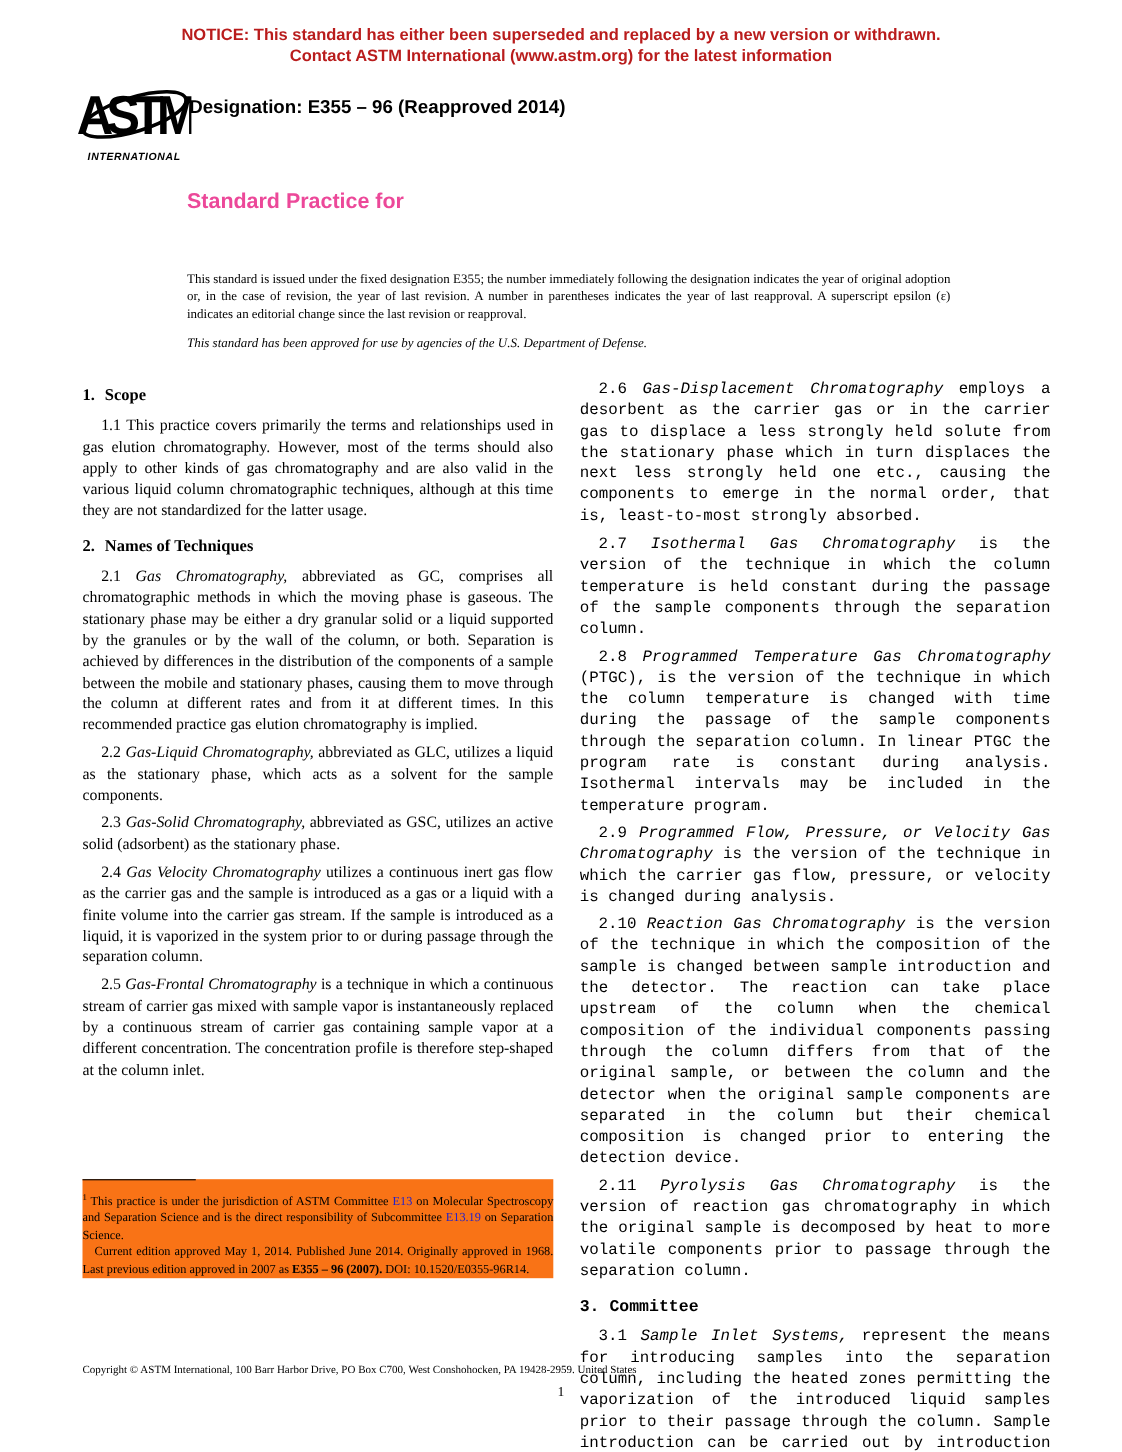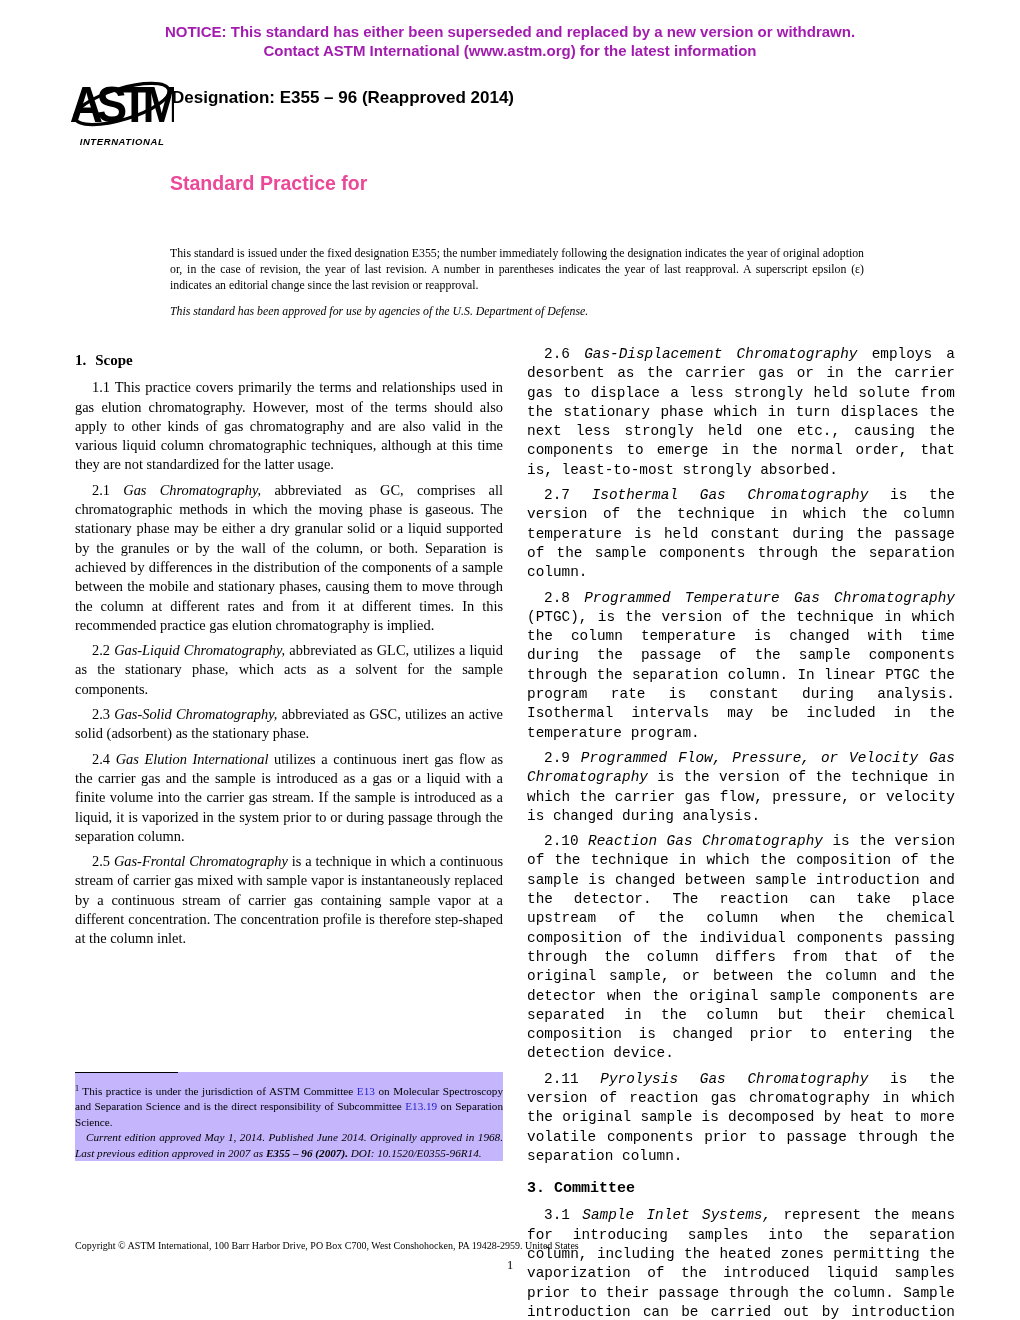--- a/index.html
+++ b/index.html
@@ -4,21 +4,21 @@
 <style>
   html,body { margin:0; padding:0; background:#888; }
   .page {
     position:relative; width:1020px; height:1320px; margin:0 auto;
     background:#ffffff; overflow:hidden;
     font-family:"Liberation Serif", serif; color:#111;
   }
   .notice {
     position:absolute; top:22px; left:0; right:0; text-align:center;
     font-family:"Liberation Sans", sans-serif; font-weight:bold;
-    font-size:15px; line-height:19px; color:#a21caf;
+    font-size:15px; line-height:19px; color:#b91c1c;
   }
   .logo { position:absolute; left:70px; top:66px; width:104px; text-align:center; }
   .logo-sub {
     font-family:"Liberation Sans", sans-serif; font-weight:bold; font-style:italic;
     font-size:9.5px; letter-spacing:0.6px; margin-top:-6px; color:#000;
   }
   .designation {
     position:absolute; left:172px; top:88px;
     font-family:"Liberation Sans", sans-serif; font-weight:bold; font-size:17px; color:#000;
   }
@@ -38,26 +38,26 @@
   }
   .col { position:absolute; top:345px; width:428px; font-size:14.4px; line-height:19.3px; text-align:justify; color:#000000; }
   .col-left  { left:75px;  height:722px; overflow:hidden; }
   .col-right { left:527px;font-family:Liberation Mono, monospace; }
   .sec-heading { font-weight:bold; font-size:15px; margin:13px 0 8px 0; text-align:left; }
   .sec-heading:first-child { margin-top:6px; }
   .h-label { margin-left:9px; }
   .body-p { margin:0 0 6px 0; text-indent:17px; }
   .pterm { font-style:italic; }
   .footnote {
-    position:absolute; left:75px; top:1072px; width:428px; background:#c4b5fd;
+    position:absolute; left:75px; top:1072px; width:428px; background:#f97316;
     font-size:11.2px; line-height:15.4px; text-align:justify; color:#000;
   }
   .fn-rule { width:103px; border-top:1.2px solid #000; margin:0 0 8px 0; }
   .fn-p { margin:0; }
-  .fn-p2 { margin:0; text-indent:11px;font-style:italic; }
+  .fn-p2 { margin:0; text-indent:11px; }
   .fn-sup { font-size:8px; vertical-align:4px; }
   .doc-link { color:#2222cc; text-decoration:none; cursor:pointer; }
   .fn-bold { font-weight:bold; }
   .footer-copyright {
     position:absolute; left:75px; top:1240px; width:880px;
     font-size:10px; color:#000; text-align:left;
   }
   .page-number {
     position:absolute; left:0; right:0; top:1258px; text-align:center;
     font-size:12.5px; color:#000;
@@ -88,24 +88,25 @@
   </div>
 
   <div class="issuance">This standard is issued under the fixed designation E355; the number immediately following the designation indicates the year of original adoption or, in the case of revision, the year of last revision. A number in parentheses indicates the year of last reapproval. A superscript epsilon (ε) indicates an editorial change since the last revision or reapproval.</div>
 
   <div class="dod-note">This standard has been approved for use by agencies of the U.S. Department of Defense.</div>
 
   <div class="col col-left">
     <div class="sec-heading"><span>1.</span><span class="h-label">Scope</span></div>
     <p class="body-p"><span>1.1</span> <i class="pterm"></i> <span>This practice covers primarily the terms and relationships used in gas elution chromatography. However, most of the terms should also apply to other kinds of gas chromatography and are also valid in the various liquid column chromatographic techniques, although at this time they are not standardized for the latter usage.</span></p>
 
+    <div class="sec-heading"><span>2.</span><span class="h-label">Names of Techniques</span></div>
     <p class="body-p"><span>2.1</span> <i class="pterm">Gas Chromatography,</i> <span>abbreviated as GC, comprises all chromatographic methods in which the moving phase is gaseous. The stationary phase may be either a dry granular solid or a liquid supported by the granules or by the wall of the column, or both. Separation is achieved by differences in the distribution of the components of a sample between the mobile and stationary phases, causing them to move through the column at different rates and from it at different times. In this recommended practice gas elution chromatography is implied.</span></p>
     <p class="body-p"><span>2.2</span> <i class="pterm">Gas-Liquid Chromatography,</i> <span>abbreviated as GLC, utilizes a liquid as the stationary phase, which acts as a solvent for the sample components.</span></p>
     <p class="body-p"><span>2.3</span> <i class="pterm">Gas-Solid Chromatography,</i> <span>abbreviated as GSC, utilizes an active solid (adsorbent) as the stationary phase.</span></p>
-    <p class="body-p"><span>2.4</span> <i class="pterm">Gas Elution International</i> <span>utilizes a continuous inert gas flow as the carrier gas and the sample is introduced as a gas or a liquid with a finite volume into the carrier gas stream. If the sample is introduced as a liquid, it is vaporized in the system prior to or during passage through the separation column.</span></p>
+    <p class="body-p"><span>2.4</span> <i class="pterm">Gas Velocity Chromatography</i> <span>utilizes a continuous inert gas flow as the carrier gas and the sample is introduced as a gas or a liquid with a finite volume into the carrier gas stream. If the sample is introduced as a liquid, it is vaporized in the system prior to or during passage through the separation column.</span></p>
     <p class="body-p"><span>2.5</span> <i class="pterm">Gas-Frontal Chromatography</i> <span>is a technique in which a continuous stream of carrier gas mixed with sample vapor is instantaneously replaced by a continuous stream of carrier gas containing sample vapor at a different concentration. The concentration profile is therefore step-shaped at the column inlet.</span></p>
   </div>
 
   <div class="col col-right">
     <p class="body-p"><span>2.6</span> <i class="pterm">Gas-Displacement Chromatography</i> <span>employs a desorbent as the carrier gas or in the carrier gas to displace a less strongly held solute from the stationary phase which in turn displaces the next less strongly held one etc., causing the components to emerge in the normal order, that is, least-to-most strongly absorbed.</span></p>
     <p class="body-p"><span>2.7</span> <i class="pterm">Isothermal Gas Chromatography</i> <span>is the version of the technique in which the column temperature is held constant during the passage of the sample components through the separation column.</span></p>
     <p class="body-p"><span>2.8</span> <i class="pterm">Programmed Temperature Gas Chromatography</i> <span>(PTGC), is the version of the technique in which the column temperature is changed with time during the passage of the sample components through the separation column. In linear PTGC the program rate is constant during analysis. Isothermal intervals may be included in the temperature program.</span></p>
     <p class="body-p"><span>2.9</span> <i class="pterm">Programmed Flow, Pressure, or Velocity Gas Chromatography</i> <span>is the version of the technique in which the carrier gas flow, pressure, or velocity is changed during analysis.</span></p>
     <p class="body-p"><span>2.10</span> <i class="pterm">Reaction Gas Chromatography</i> <span>is the version of the technique in which the composition of the sample is changed between sample introduction and the detector. The reaction can take place upstream of the column when the chemical composition of the individual components passing through the column differs from that of the original sample, or between the column and the detector when the original sample components are separated in the column but their chemical composition is changed prior to entering the detection device.</span></p>
     <p class="body-p"><span>2.11</span> <i class="pterm">Pyrolysis Gas Chromatography</i> <span>is the version of reaction gas chromatography in which the original sample is decomposed by heat to more volatile components prior to passage through the separation column.</span></p>

